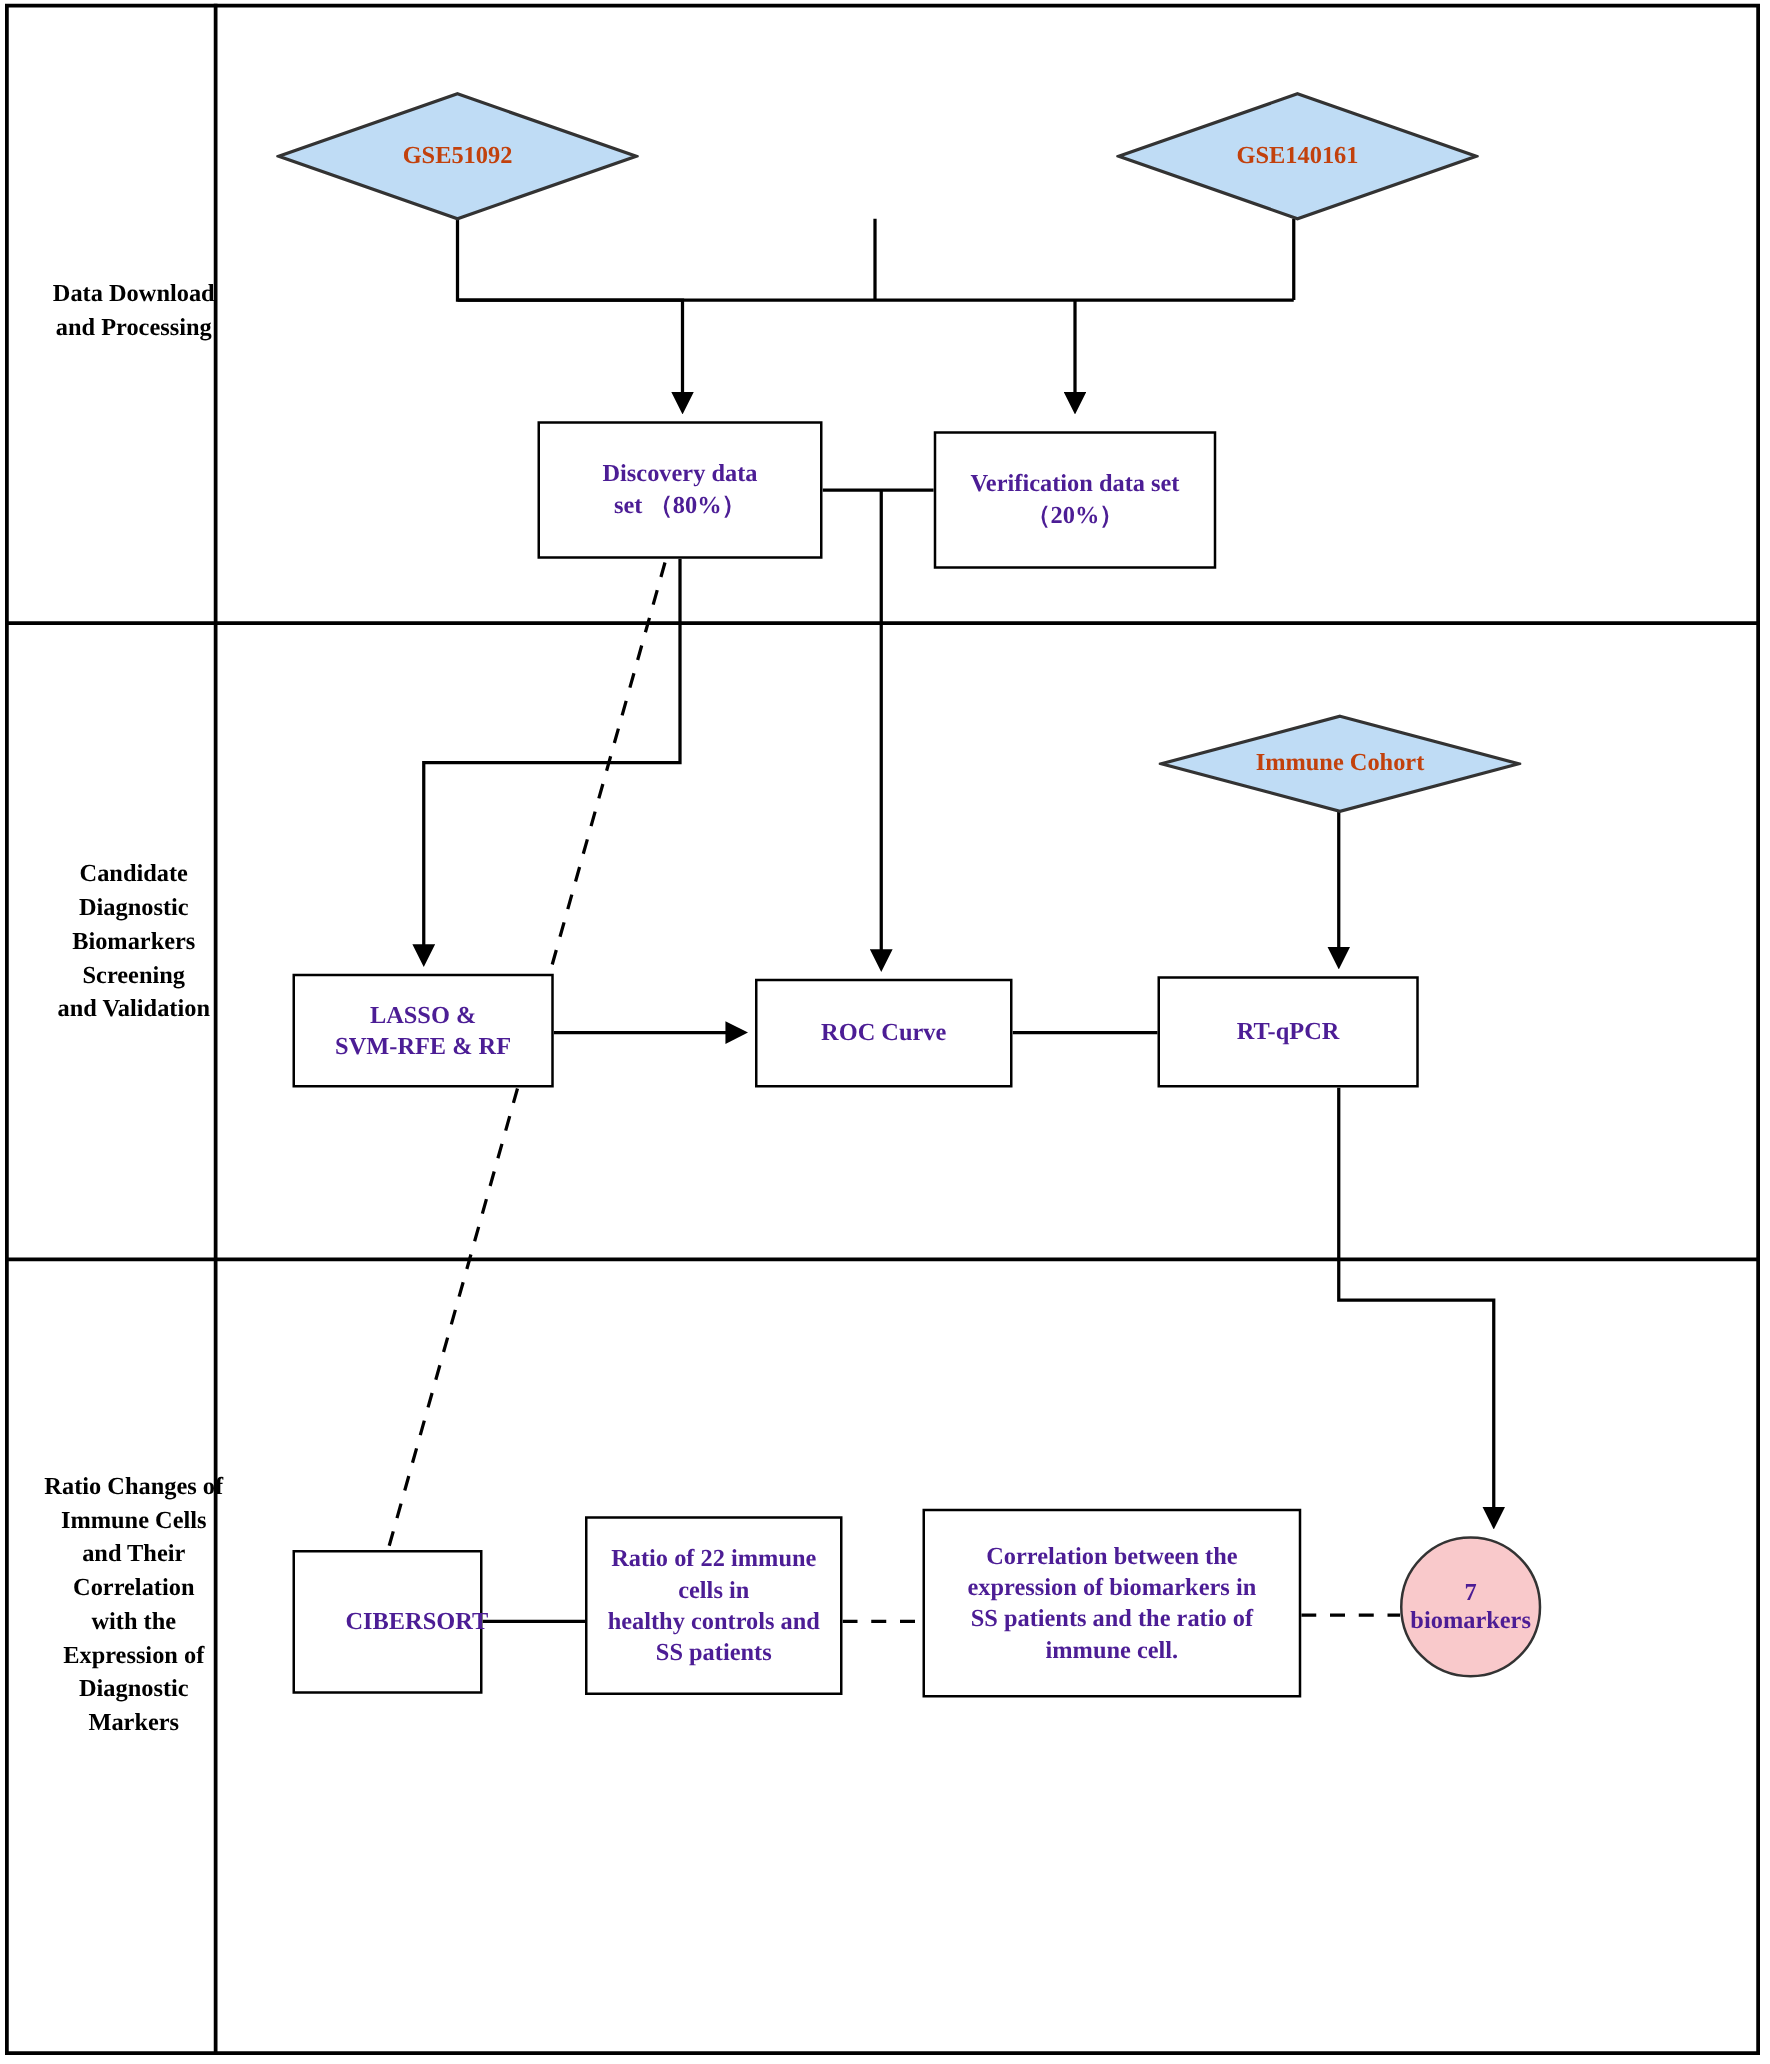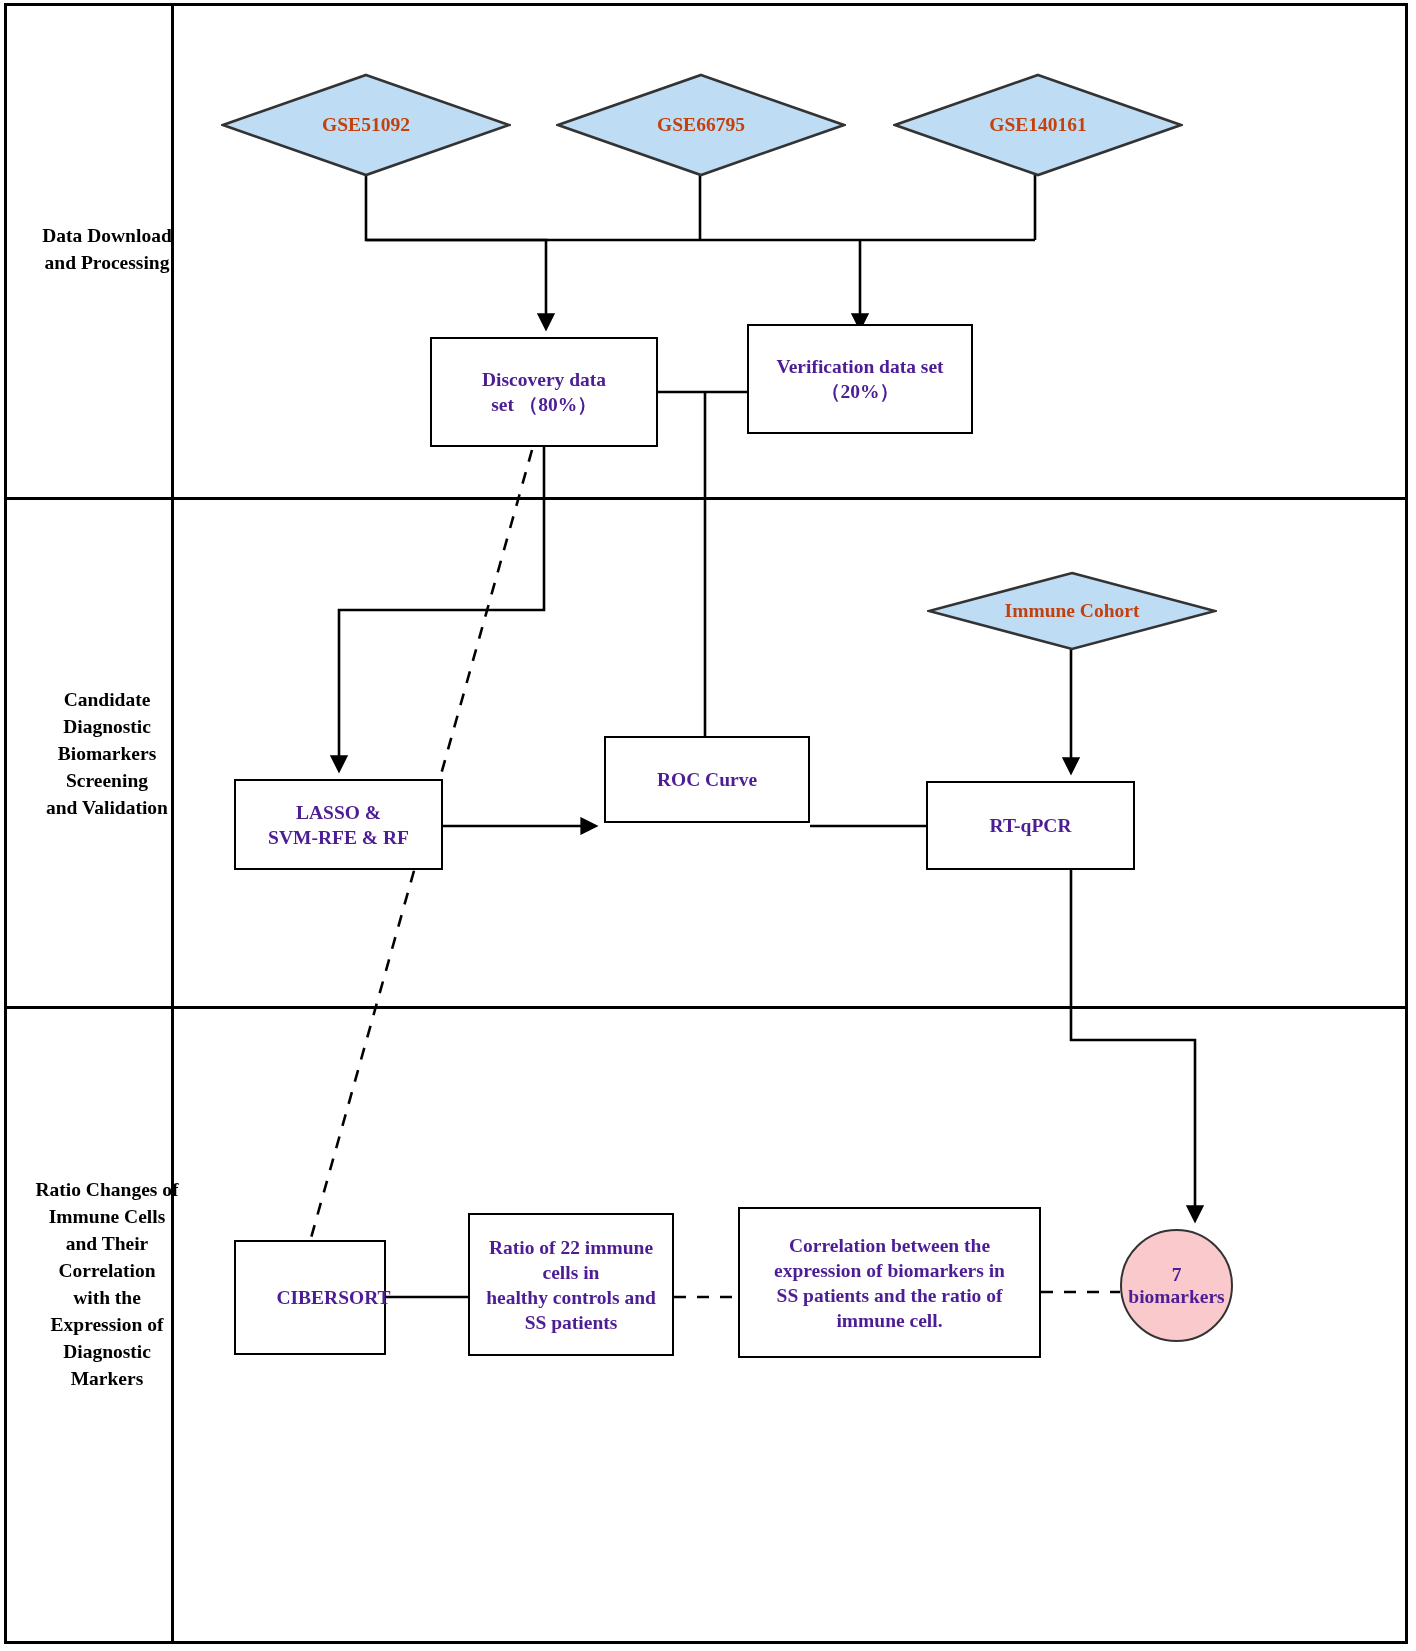--- a/index.html
+++ b/index.html
@@ -106,23 +106,23 @@
     font-size: 19.5px;
   }
 
   
   #d-gse1 { left: 221px; top: 73px; }
   #d-gse2 { left: 556px; top: 73px; }
   #d-gse3 { left: 893px; top: 73px; }
   #d-cohort { left: 927px; top: 571px; }
 
   #box-discovery { left: 430px; top: 337px; width: 228px; height: 110px; }
-  #box-verification { left: 747px; top: 324px; width: 226px; height: 110px; }
+  #box-verification { left: 747px; top: 345px; width: 226px; height: 110px; }
   #box-lasso { left: 234px; top: 779px; width: 209px; height: 91px; }
-  #box-roc { left: 604px; top: 736px; width: 206px; height: 87px; }
+  #box-roc { left: 604px; top: 783px; width: 206px; height: 87px; }
   #box-rtqpcr { left: 926px; top: 781px; width: 209px; height: 89px; }
   #box-cibersort { left: 234px; top: 1240px; width: 152px; height: 115px; padding-left: 47px; }
   #box-ratio22 { left: 468px; top: 1213px; width: 206px; height: 143px; }
   #box-correlation { left: 738px; top: 1207px; width: 303px; height: 151px; }
   #circle-7bio { left: 1120px; top: 1229px; width: 113px; height: 113px; }
 
   
   #edges {
     position: absolute;
     left: 0;
@@ -199,26 +199,20 @@
     </g>
   </svg>
 
   <div class="diamond-wrap" id="d-gse1">
     <svg width="290" height="104" viewBox="0 0 290 104" xmlns="http://www.w3.org/2000/svg">
       <polygon points="145,2 288,52 145,102 2,52" fill="#bfdcf5" stroke="#333" stroke-width="2.6"></polygon>
     </svg>
     <div class="diamond-label">GSE51092</div>
   </div>
 
-  <div class="diamond-wrap" id="d-gse2">
-    <svg width="290" height="104" viewBox="0 0 290 104" xmlns="http://www.w3.org/2000/svg">
-      <polygon points="145,2 288,52 145,102 2,52" fill="#bfdcf5" stroke="#333" stroke-width="2.6"></polygon>
-    </svg>
-    <div class="diamond-label">GSE66795</div>
-  </div>
 
   <div class="diamond-wrap" id="d-gse3">
     <svg width="290" height="104" viewBox="0 0 290 104" xmlns="http://www.w3.org/2000/svg">
       <polygon points="145,2 288,52 145,102 2,52" fill="#bfdcf5" stroke="#333" stroke-width="2.6"></polygon>
     </svg>
     <div class="diamond-label">GSE140161</div>
   </div>
 
   <div class="diamond-wrap" id="d-cohort">
     <svg width="290" height="80" viewBox="0 0 290 80" xmlns="http://www.w3.org/2000/svg">

